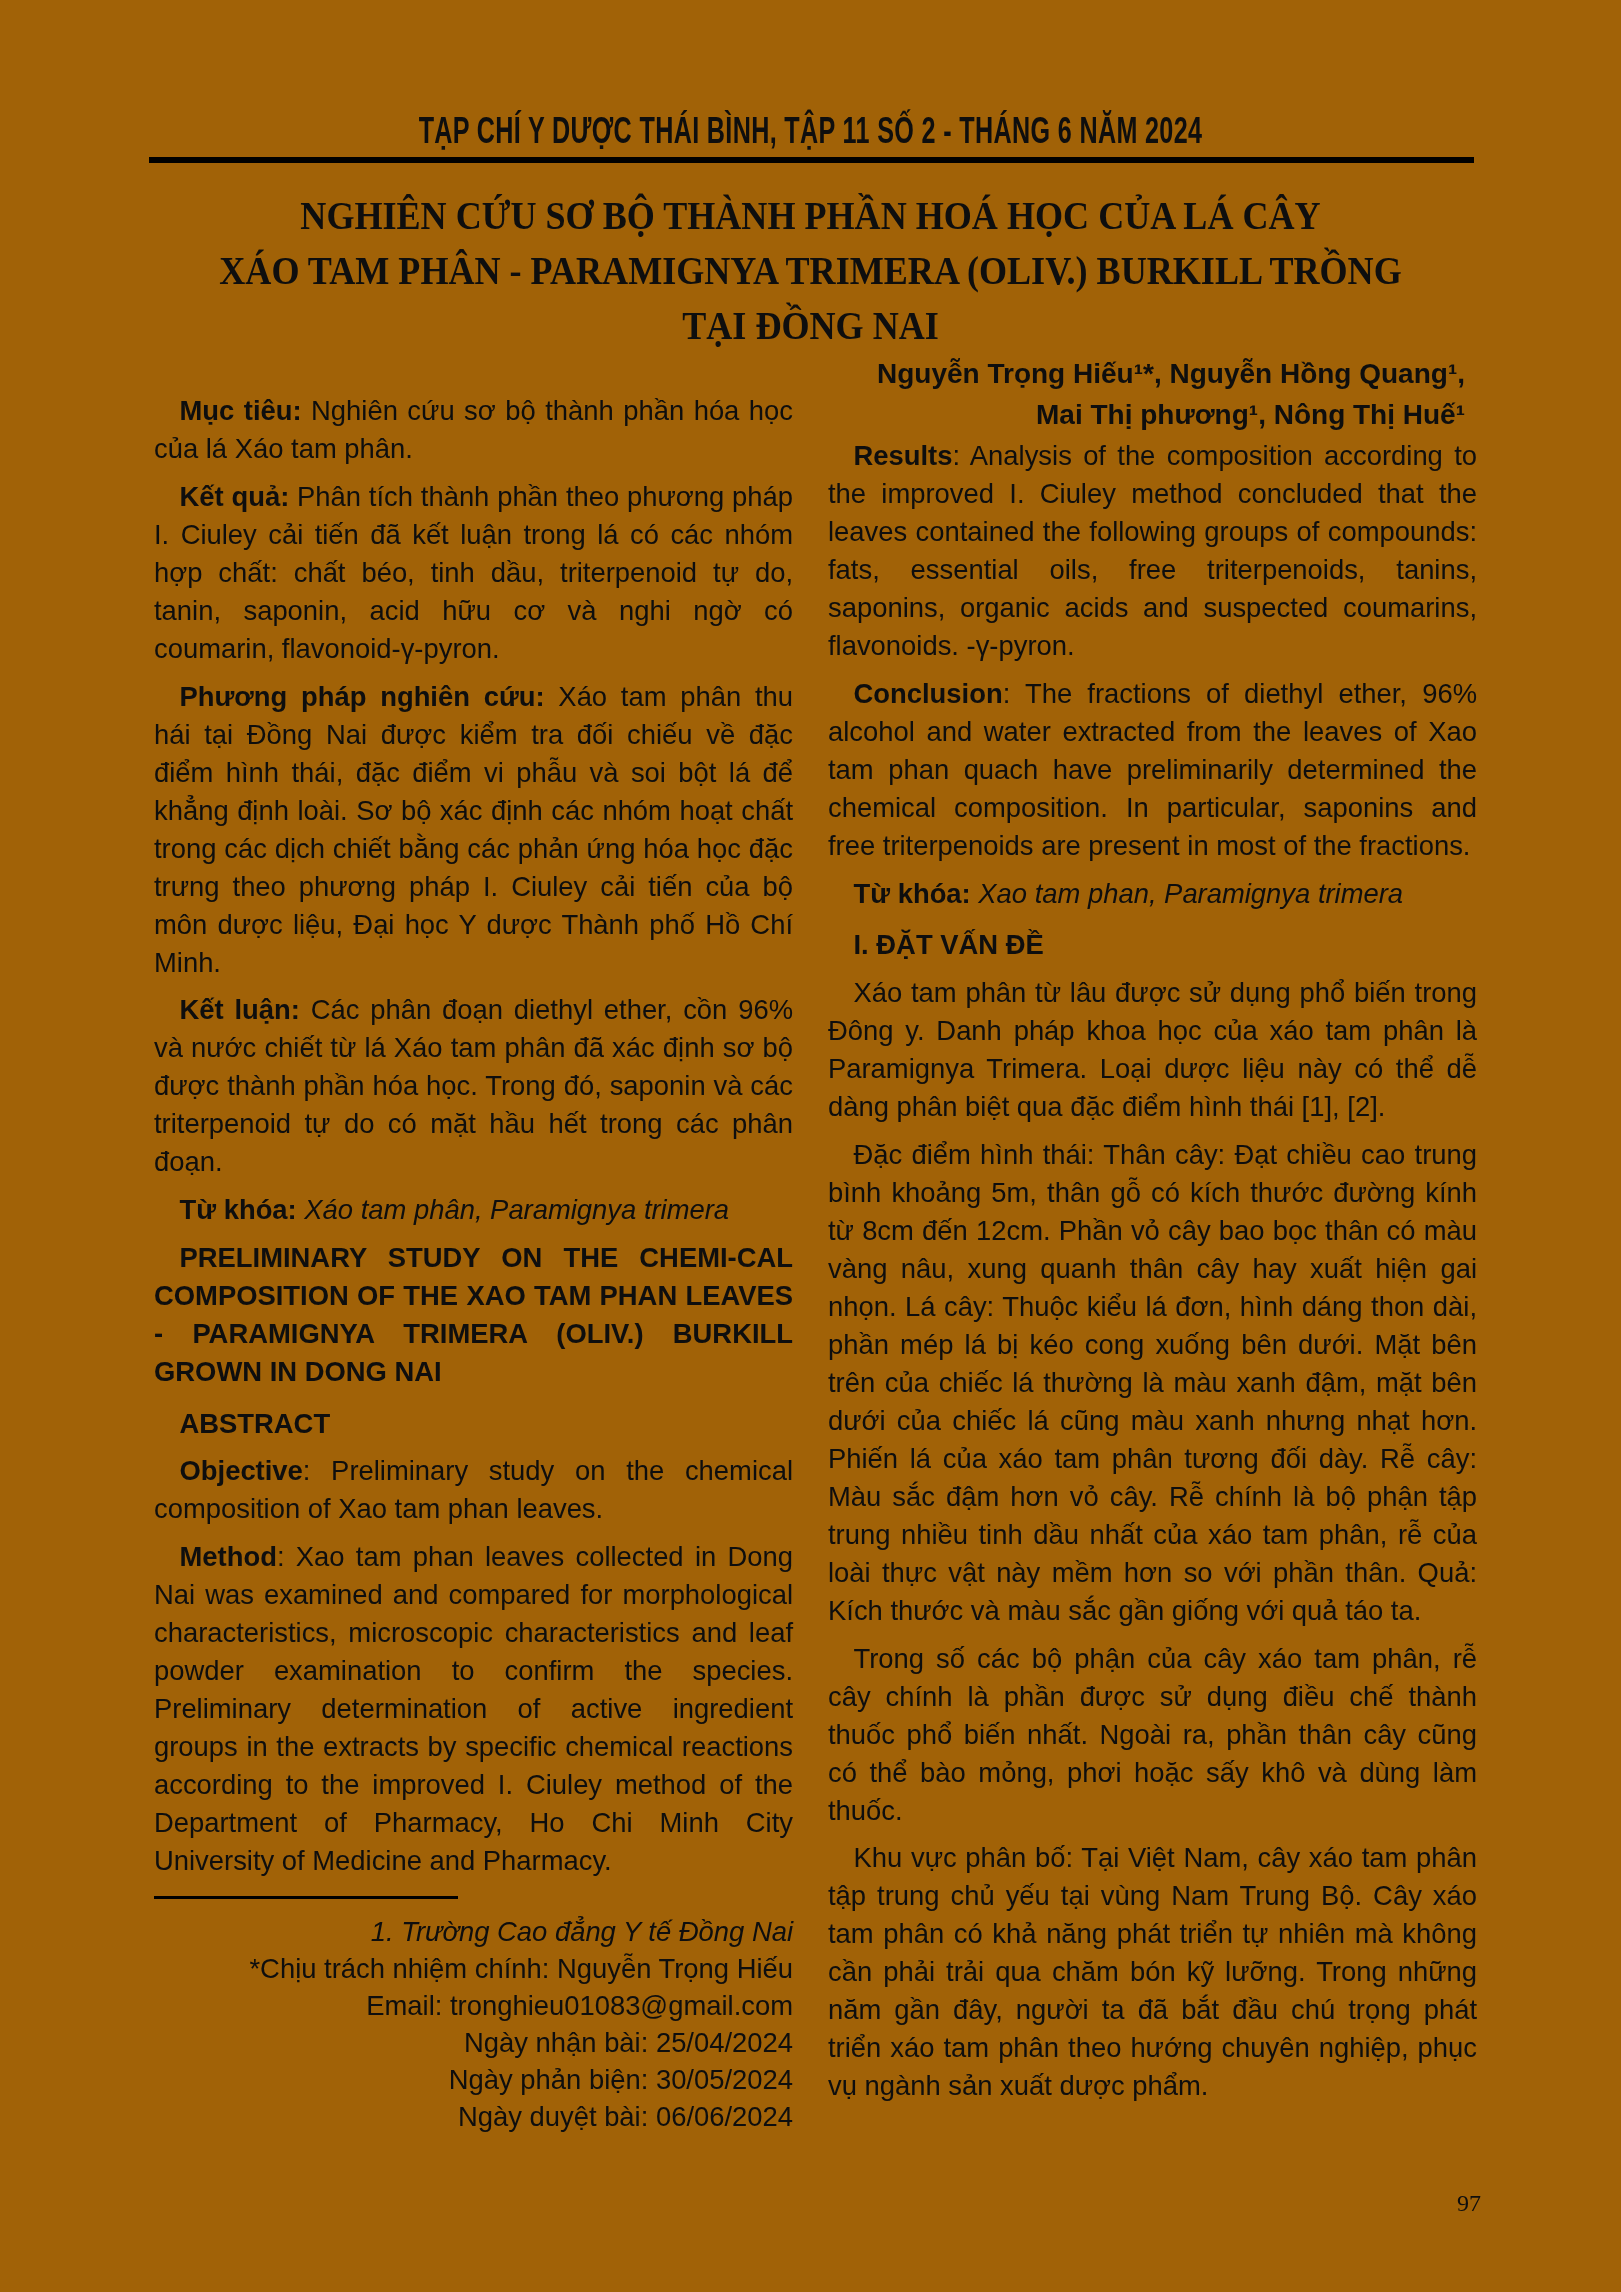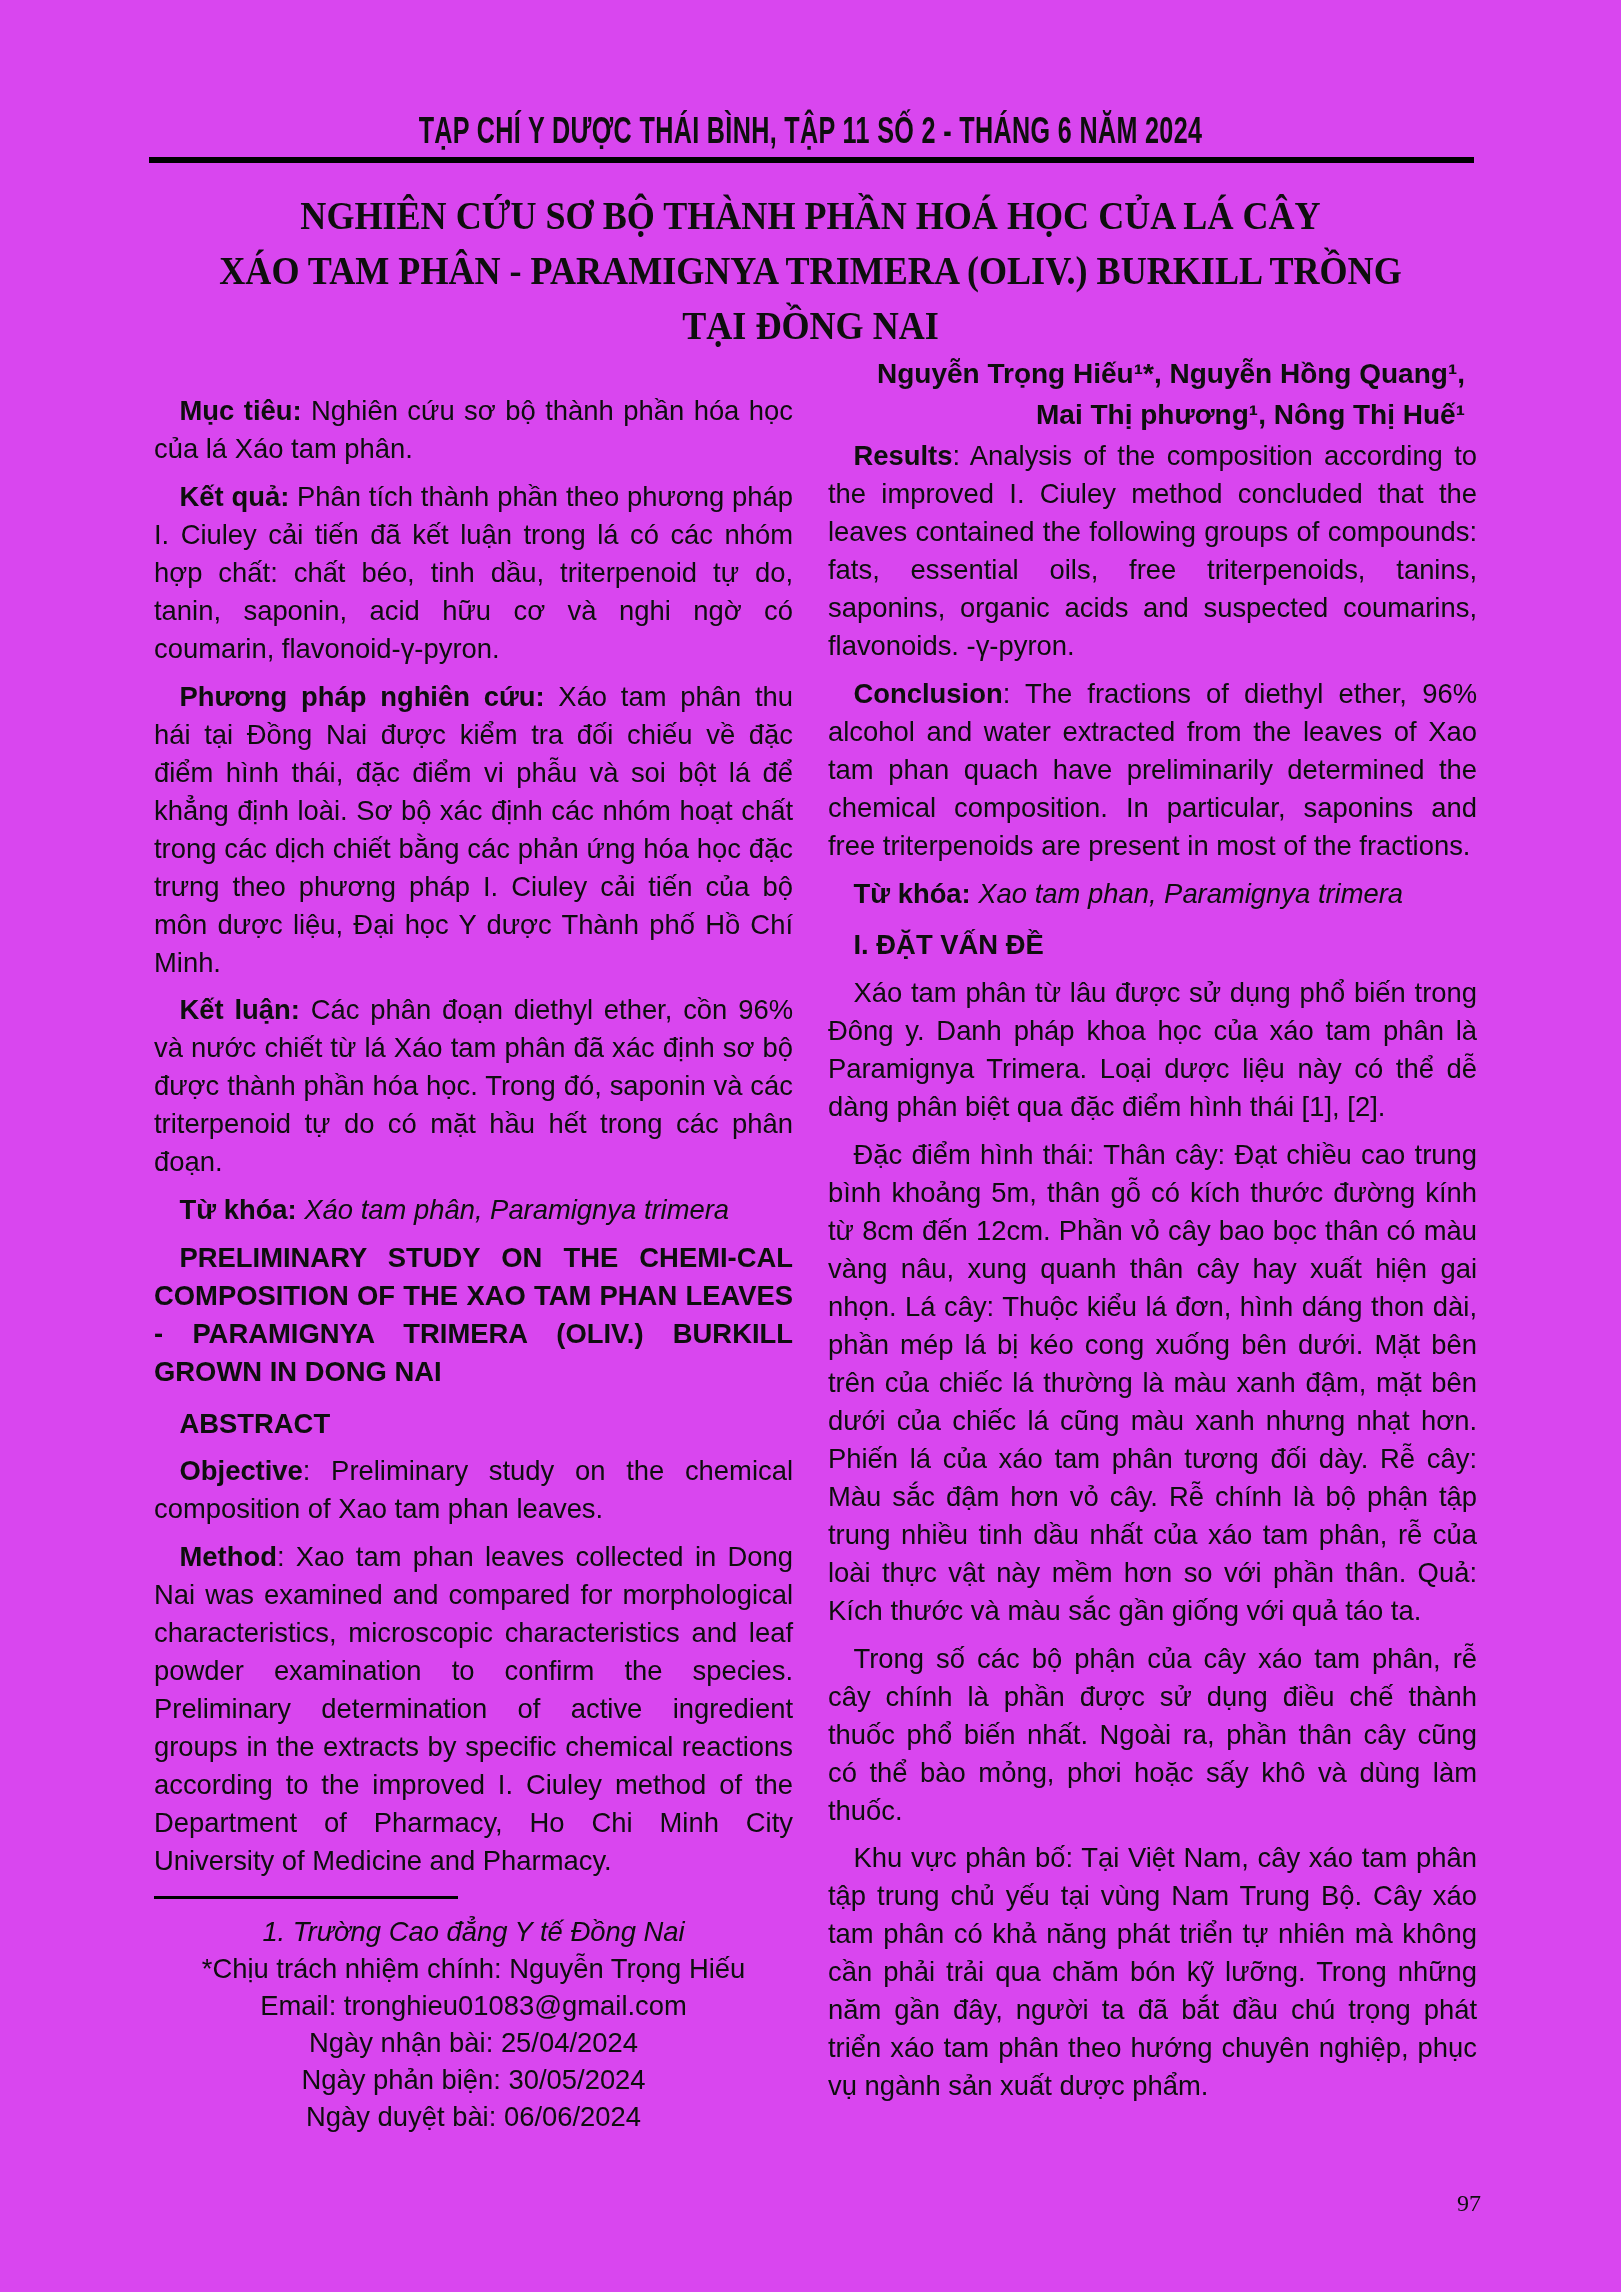--- a/index.html
+++ b/index.html
@@ -1,20 +1,20 @@
 <!DOCTYPE html>
 <html><head>
 <meta charset="utf-8">
 <style>
   html, body { margin: 0; padding: 0; background: #ffffff; }
   .page {
     position: relative;
     width: 1621px;
     height: 2293px;
-    background: #d946ef;
+    background: #a16207;
     color: #0e0e0e;
     font-family: "Liberation Sans", sans-serif;
     overflow: hidden;
   }
   .journal-header {
     position: absolute;
     top: 110px;
     left: 0;
     width: 100%;
     text-align: center;
@@ -63,21 +63,21 @@
     text-align: justify;
   }
   .col-left  { top: 392px; left: 154px;  width: 639px; }
   .col-right { top: 437px; left: 828px;  width: 649px; }
   .col p { margin: 9.8px 0 0 0; text-indent: 25.5px; }
   .col p:first-child { margin-top: 0; }
   .heading { font-weight: bold; margin-top: 13.7px !important; }
   .bold { font-weight: bold; }
   .italic { font-style: italic; }
   .eng-title { font-weight: bold; }
-  .footnote { margin-top: 15.7px; font-size: 27.4px; line-height: 37px; text-align: center; }
+  .footnote { margin-top: 15.7px; font-size: 27.4px; line-height: 37px; text-align: right; }
   .fn-rule { width: 304px; height: 2.9px; background: #000; margin: 0 0 13.7px 0; }
   .fn-line { white-space: nowrap; }
   .page-number {
     position: absolute;
     top: 2190px;
     right: 140px;
     font-family: "Liberation Serif", serif;
     font-size: 24px;
   }
 </style>

